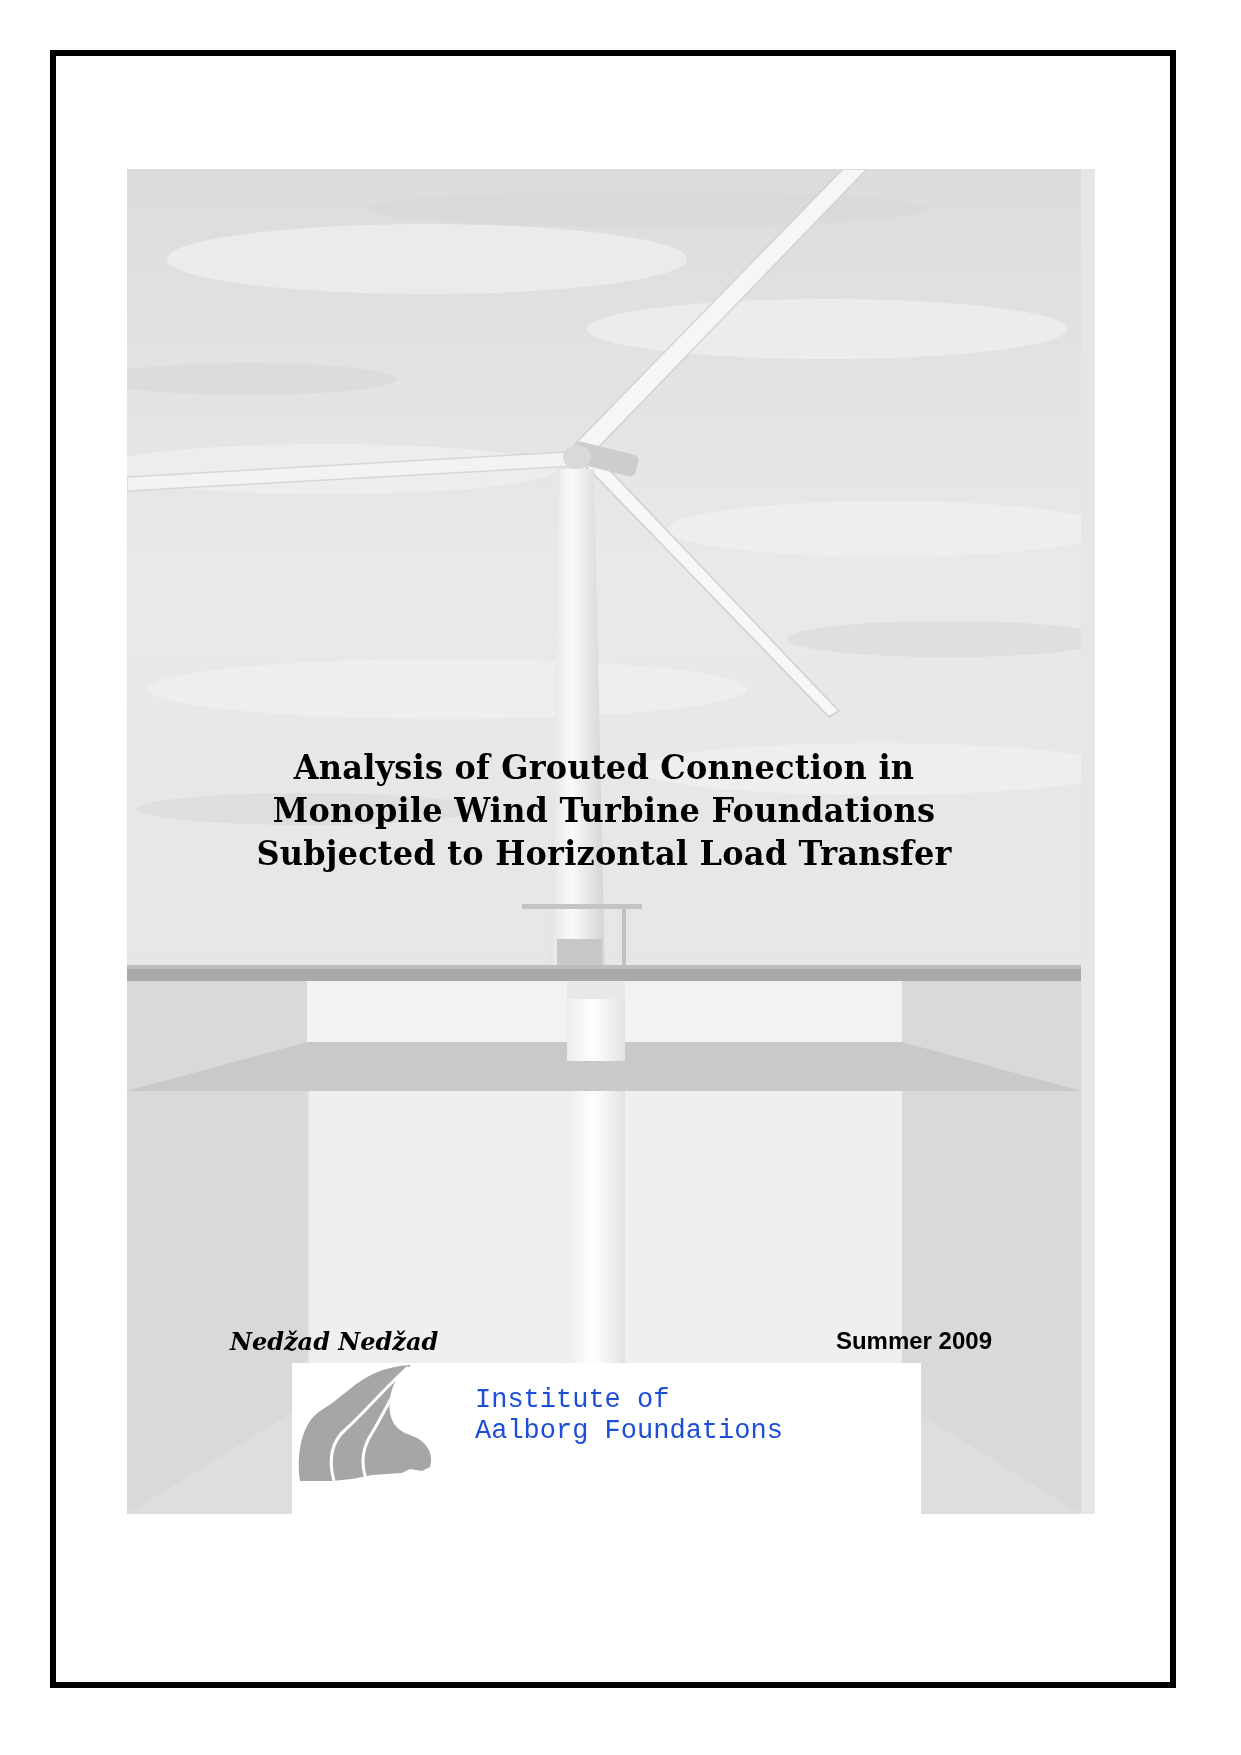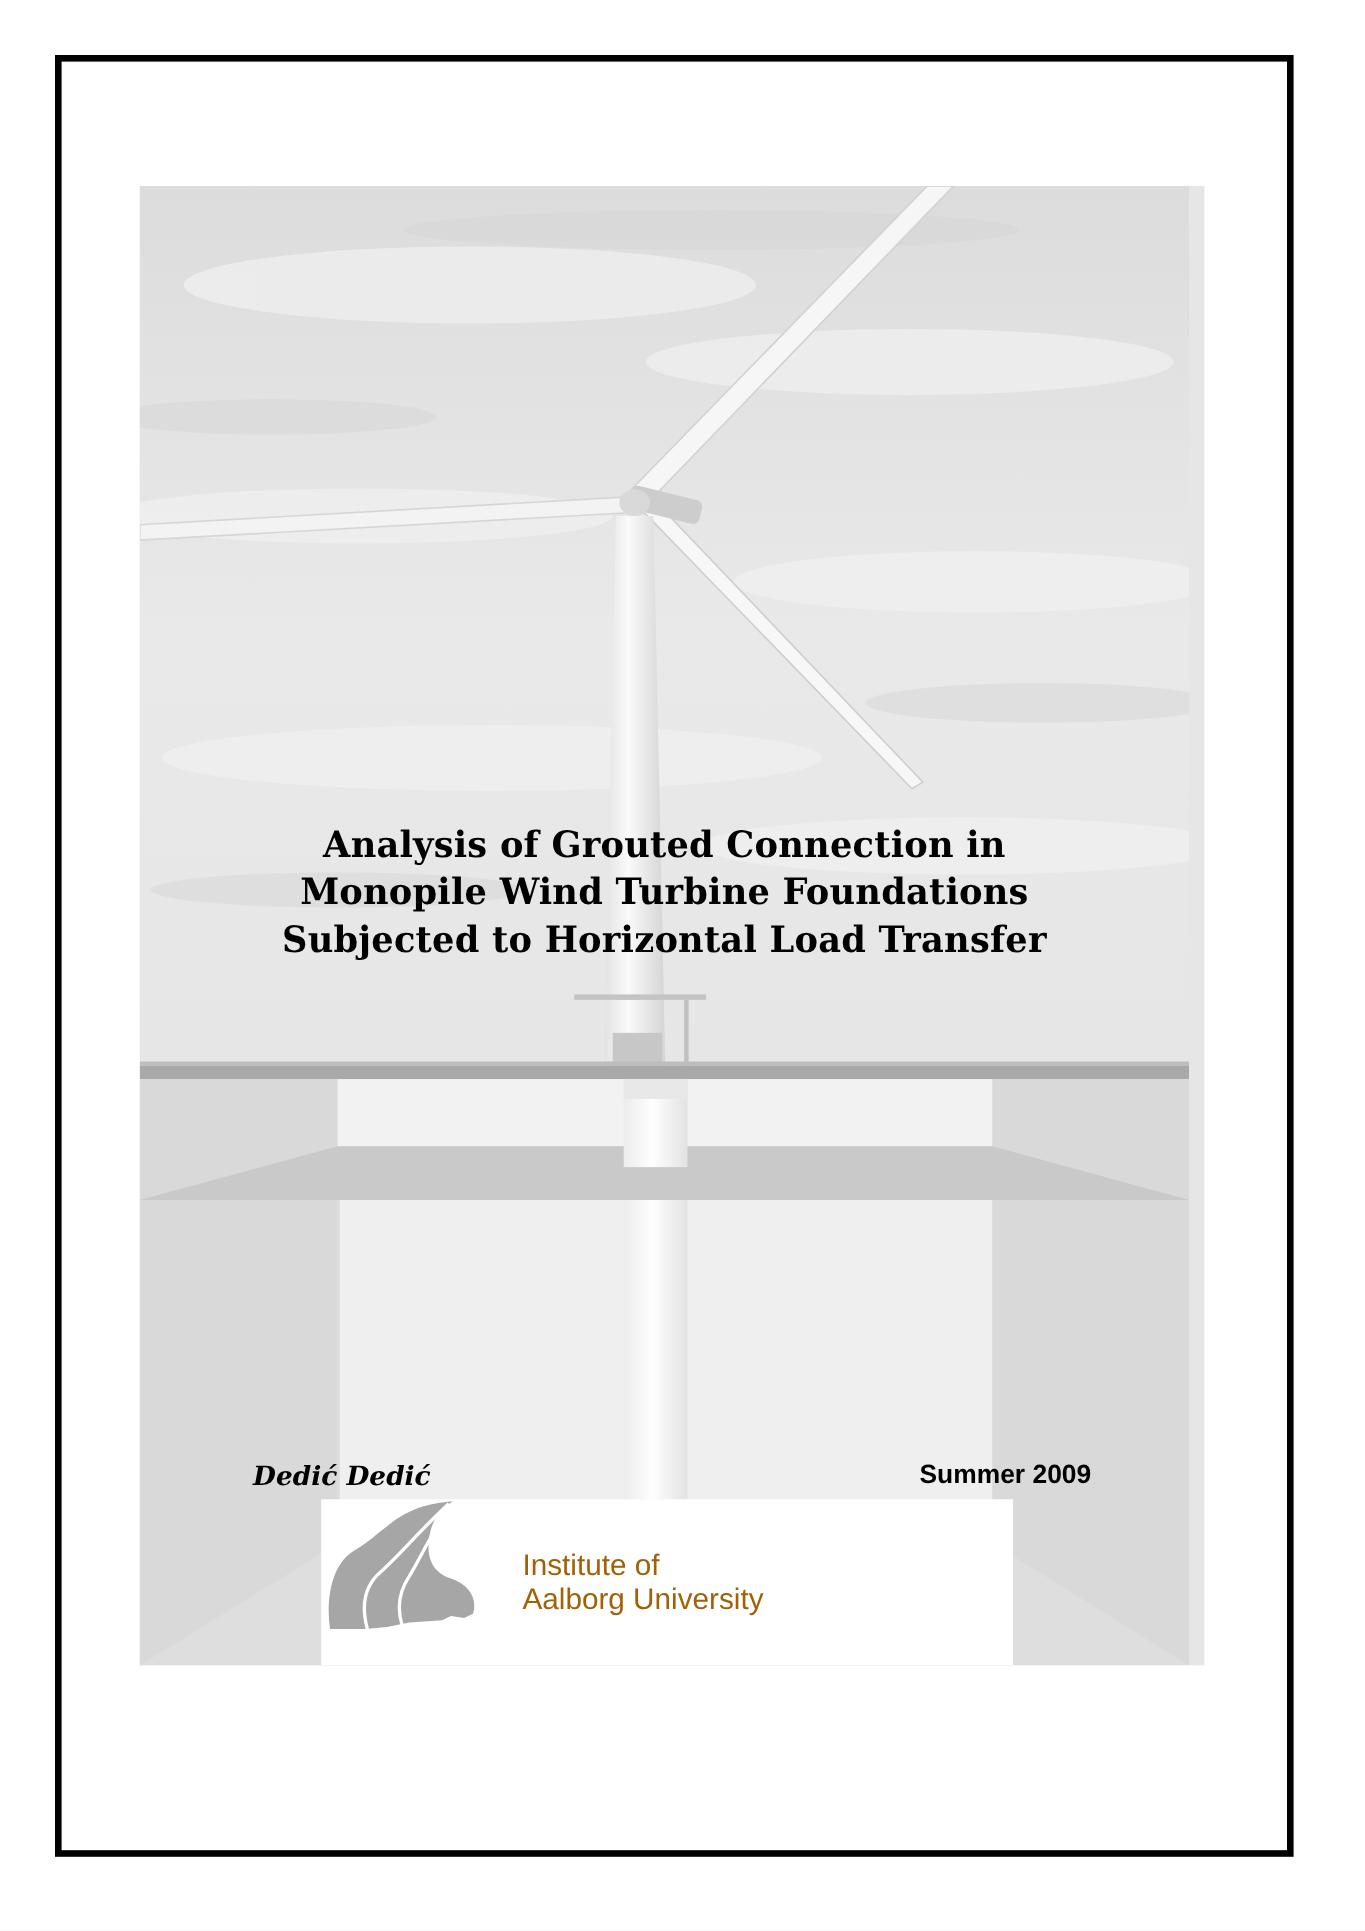--- a/index.html
+++ b/index.html
@@ -30,21 +30,21 @@
     font-family:Liberation Sans, sans-serif; font-weight:bold;
     font-size:24px; color:#000; white-space:nowrap;
   }
   .logo-box {
     position:absolute; left:165px; top:1194px; width:629px; height:151px;
     background:#ffffff;
   }
   .logo-icon { position:absolute; left:10px; top:18px; }
   .logo-text {
     position:absolute; left:183px; top:22px;
-    font-family:Liberation Sans, sans-serif; color:#a16207;margin-top:23px;
+    font-family:Liberation Mono, monospace; color:#1d4ed8;
   }
   .logo-line1 { font-size:27px; line-height:30px; }
   .logo-line2 { font-size:35px; line-height:38px; }
   .logo-line3 { font-size:27px; line-height:32px; }
 </style>
 </head>
 <body>
 
 <div class="frame"></div>
 
@@ -116,29 +116,29 @@
 
     <rect x="440" y="922" width="58" height="272" fill="url(#pile)"></rect>
   </svg>
 
   <div class="title">
     <div>Analysis of Grouted Connection in</div>
     <div>Monopile Wind Turbine Foundations</div>
     <div>Subjected to Horizontal Load Transfer</div>
   </div>
 
-  <div class="author">Dedić Dedić</div>
+  <div class="author">Nedžad Nedžad</div>
   <div class="date">Summer 2009</div>
 
   <div class="logo-box">
     <svg class="logo-icon" width="150" height="120" viewBox="0 0 150 120">
       <path d="M8,118 C4,90 10,60 28,48 C52,34 62,18 88,8 C100,4 112,2 120,2
                C108,8 100,20 98,36 C96,52 100,66 118,72 C136,78 142,92 138,104
                L130,108 L118,106 L110,110 L80,112 L60,116 L40,118 Z" fill="#a6a6a6"></path>
       <path d="M42,118 C36,96 40,78 54,66 C72,50 88,30 116,4" fill="none" stroke="#ffffff" stroke-width="3"></path>
       <path d="M74,116 C68,98 72,82 80,70 C90,54 100,30 120,3" fill="none" stroke="#ffffff" stroke-width="3"></path>
     </svg>
     <div class="logo-text">
       <div class="logo-line1">Institute of</div>
-      <div class="logo-line3">Aalborg University</div>
+      <div class="logo-line3">Aalborg Foundations</div>
     </div>
   </div>
 </div>
 
 </body></html>

